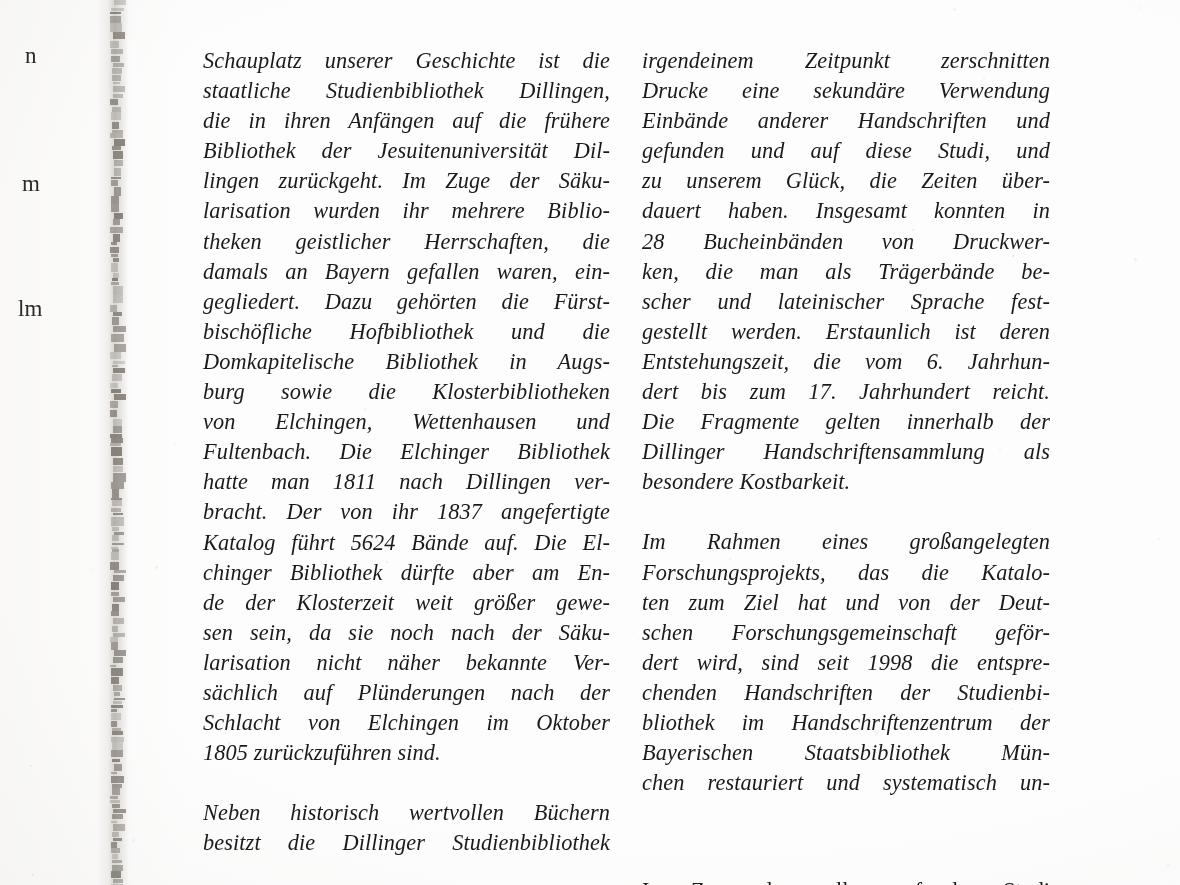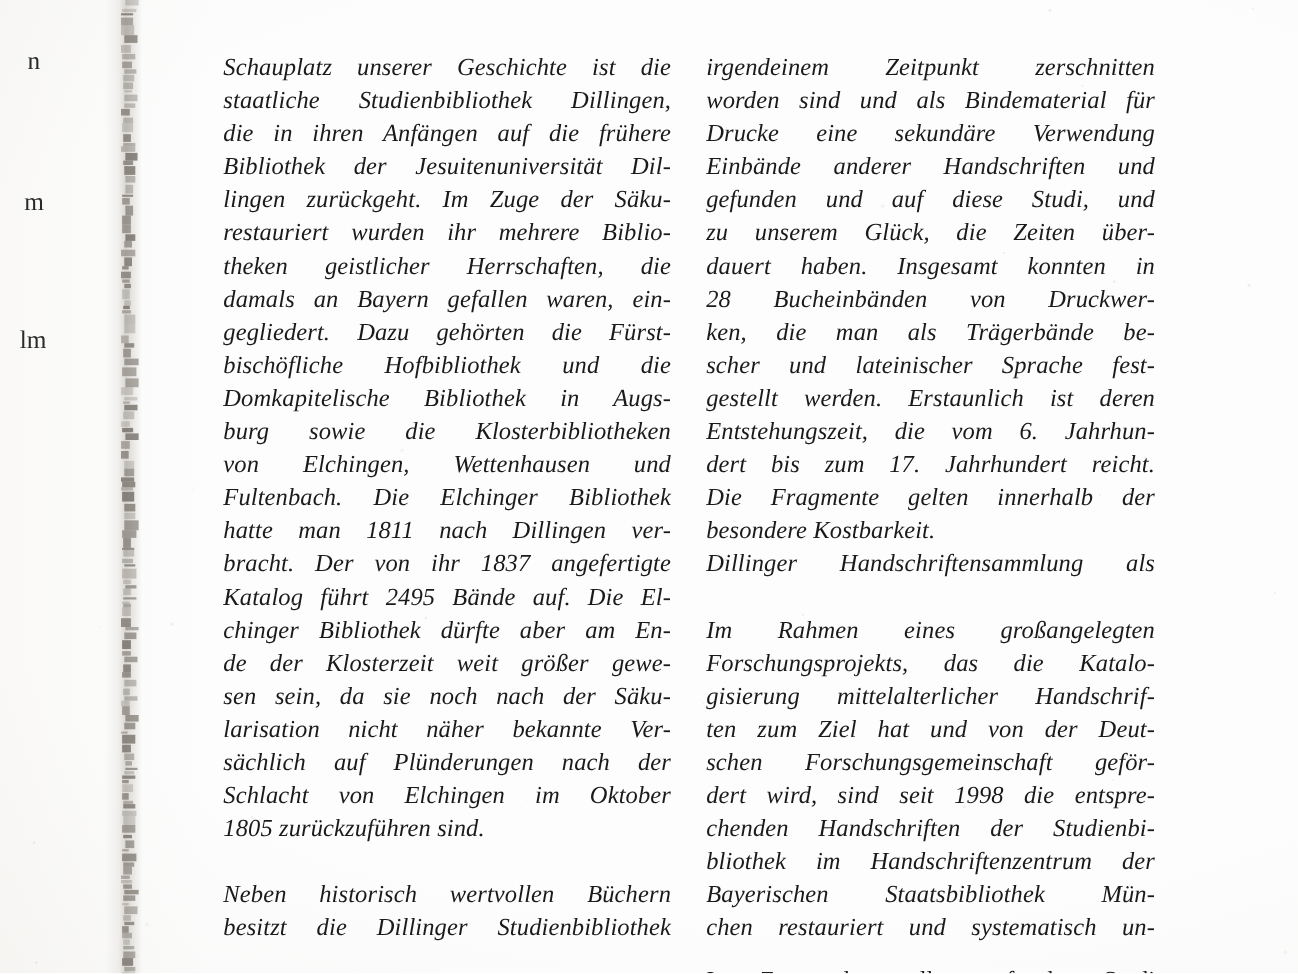--- a/index.html
+++ b/index.html
@@ -275,69 +275,67 @@
       <div class="margin-fragment" style="left: 18px; top: 297px;">lm</div>
     </div>
 
   <div class="column" id="col-left">
       <p class="para">
         <span class="ln">Schauplatz unserer Geschichte ist die</span>
         <span class="ln">staatliche Studienbibliothek Dillingen,</span>
         <span class="ln">die in ihren Anfängen auf die frühere</span>
         <span class="ln">Bibliothek der Jesuitenuniversität Dil-</span>
         <span class="ln">lingen zurückgeht. Im Zuge der Säku-</span>
-        <span class="ln">restauriert wurden ihr mehrere Biblio-</span>
+        <span class="ln">larisation wurden ihr mehrere Biblio-</span>
         <span class="ln">theken geistlicher Herrschaften, die</span>
         <span class="ln">damals an Bayern gefallen waren, ein-</span>
         <span class="ln">gegliedert. Dazu gehörten die Fürst-</span>
         <span class="ln">bischöfliche Hofbibliothek und die</span>
         <span class="ln">Domkapitelische Bibliothek in Augs-</span>
         <span class="ln">burg sowie die Klosterbibliotheken</span>
         <span class="ln">von Elchingen, Wettenhausen und</span>
         <span class="ln">Fultenbach. Die Elchinger Bibliothek</span>
         <span class="ln">hatte man 1811 nach Dillingen ver-</span>
         <span class="ln">bracht. Der von ihr 1837 angefertigte</span>
-        <span class="ln">Katalog führt 2495 Bände auf. Die El-</span>
+        <span class="ln">Katalog führt 5624 Bände auf. Die El-</span>
         <span class="ln">chinger Bibliothek dürfte aber am En-</span>
         <span class="ln">de der Klosterzeit weit größer gewe-</span>
         <span class="ln">sen sein, da sie noch nach der Säku-</span>
         <span class="ln">larisation nicht näher bekannte Ver-</span>
         <span class="ln">sächlich auf Plünderungen nach der</span>
         <span class="ln">Schlacht von Elchingen im Oktober</span>
         <span class="ln last">1805 zurückzuführen sind.</span>
       </p>
       <p class="para">
         <span class="ln">Neben historisch wertvollen Büchern</span>
         <span class="ln">besitzt die Dillinger Studienbibliothek</span>
       </p>
     </div>
 
   <div class="column" id="col-right">
       <p class="para">
         <span class="ln">irgendeinem Zeitpunkt zerschnitten</span>
-        <span class="ln">worden sind und als Bindematerial für</span>
         <span class="ln">Drucke eine sekundäre Verwendung</span>
         <span class="ln">Einbände anderer Handschriften und</span>
         <span class="ln">gefunden und auf diese Studi, und</span>
         <span class="ln">zu unserem Glück, die Zeiten über-</span>
         <span class="ln">dauert haben. Insgesamt konnten in</span>
         <span class="ln">28 Bucheinbänden von Druckwer-</span>
         <span class="ln">ken, die man als Trägerbände be-</span>
         <span class="ln">scher und lateinischer Sprache fest-</span>
         <span class="ln">gestellt werden. Erstaunlich ist deren</span>
         <span class="ln">Entstehungszeit, die vom 6. Jahrhun-</span>
         <span class="ln">dert bis zum 17. Jahrhundert reicht.</span>
         <span class="ln">Die Fragmente gelten innerhalb der</span>
+        <span class="ln">Dillinger Handschriftensammlung als</span>
         <span class="ln last">besondere Kostbarkeit.</span>
-        <span class="ln">Dillinger Handschriftensammlung als</span>
       </p>
       <p class="para">
         <span class="ln">Im Rahmen eines großangelegten</span>
         <span class="ln">Forschungsprojekts, das die Katalo-</span>
-        <span class="ln">gisierung mittelalterlicher Handschrif-</span>
         <span class="ln">ten zum Ziel hat und von der Deut-</span>
         <span class="ln">schen Forschungsgemeinschaft geför-</span>
         <span class="ln">dert wird, sind seit 1998 die entspre-</span>
         <span class="ln">chenden Handschriften der Studienbi-</span>
         <span class="ln">bliothek im Handschriftenzentrum der</span>
         <span class="ln">Bayerischen Staatsbibliothek Mün-</span>
         <span class="ln">chen restauriert und systematisch un-</span>
       </p>
     </div>
 

